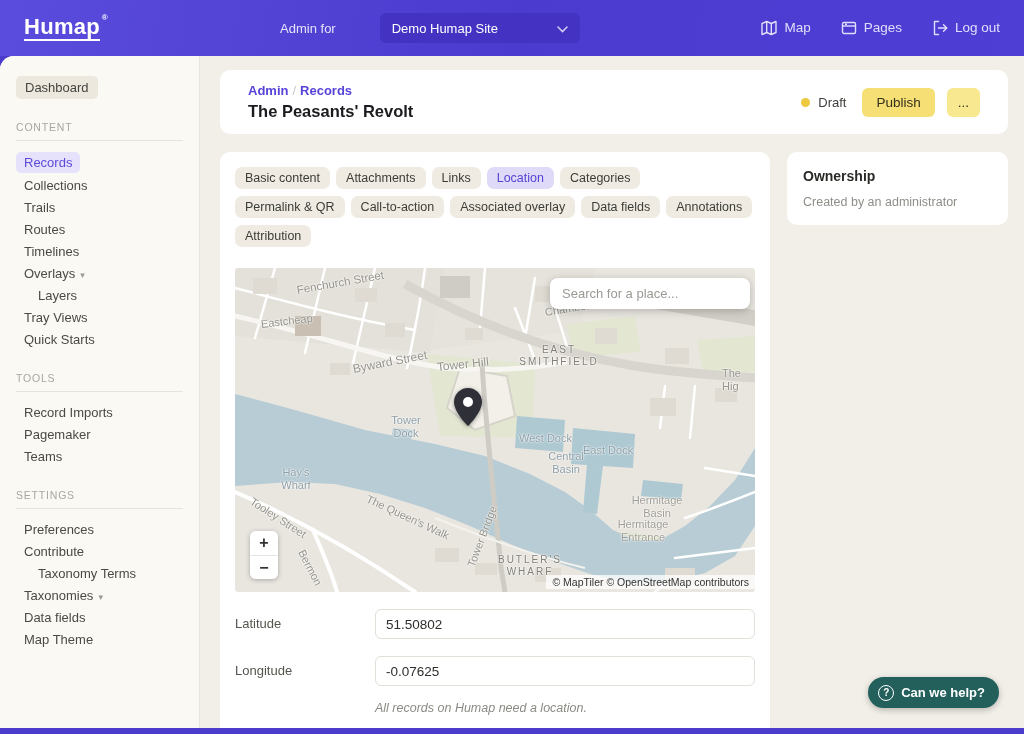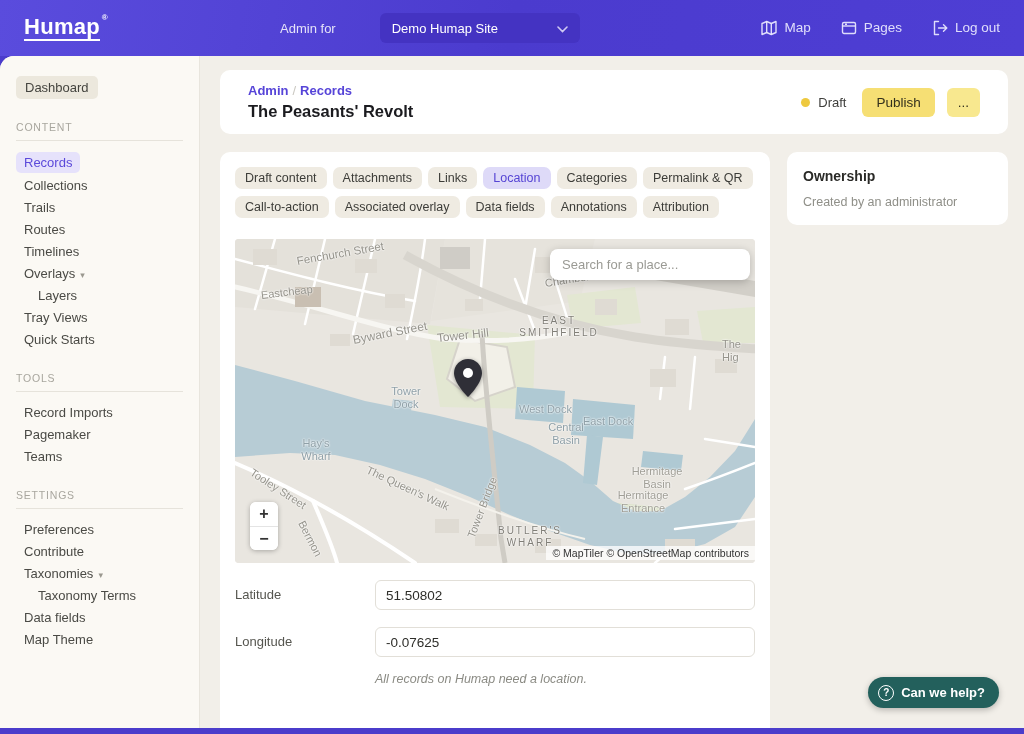--- a/index.html
+++ b/index.html
@@ -164,22 +164,22 @@
     <div class="side-section-title">TOOLS</div>
     <hr class="side-hr">
     <span class="side-item">Record Imports</span>
     <span class="side-item">Pagemaker</span>
     <span class="side-item">Teams</span>
 
     <div class="side-section-title">SETTINGS</div>
     <hr class="side-hr">
     <span class="side-item">Preferences</span>
     <span class="side-item">Contribute</span>
+    <span class="side-item indent">Taxonomy Terms</span>
     <span class="side-item"><span>Taxonomies</span><span class="caret">▾</span></span>
-    <span class="side-item indent">Taxonomy Terms</span>
     <span class="side-item">Data fields</span>
     <span class="side-item">Map Theme</span>
   </div>
 
   <div class="main">
 
     <div class="card title-card">
       <div>
         <div class="crumbs">
           <a>Admin</a><span class="sep">/</span><a>Records</a>
@@ -191,21 +191,21 @@
         <span class="status-label">Draft</span>
         <button class="btn-yellow">Publish</button>
         <button class="btn-yellow btn-more">...</button>
       </div>
     </div>
 
     <div class="cards-row">
 
       <div class="card left-card">
         <div class="tabs">
-          <span class="tab">Draft content</span>
+          <span class="tab">Basic content</span>
           <span class="tab">Attachments</span>
           <span class="tab">Links</span>
           <span class="tab active">Location</span>
           <span class="tab">Categories</span>
           <span class="tab">Permalink &amp; QR</span>
           <span class="tab">Call-to-action</span>
           <span class="tab">Associated overlay</span>
           <span class="tab">Data fields</span>
           <span class="tab">Annotations</span>
           <span class="tab">Attribution</span>
@@ -293,21 +293,21 @@
 SMITHFIELD</span>
           <span class="map-label rot" style="left:118px; top:94px; transform:rotate(-11deg); font-size:12px;">Byward Street</span>
           <span class="map-label rot" style="left:202px; top:92px; transform:rotate(-6deg); font-size:12px;">Tower Hill</span>
           <span class="map-label" style="left:487px; top:99px;">The Hig</span>
           <span class="map-label water center" style="left:148px; top:146px; width:46px;">Tower
 Dock</span>
           <span class="map-label water" style="left:284px; top:164px;">West Dock</span>
           <span class="map-label water center" style="left:306px; top:182px; width:50px;">Central
 Basin</span>
           <span class="map-label water" style="left:348px; top:176px;">East Dock</span>
-          <span class="map-label water center" style="left:56px; top:198px; width:50px;">Hay's
+          <span class="map-label water center" style="left:36px; top:198px; width:50px;">Hay's
 Wharf</span>
           <span class="map-label rot" style="left:16px; top:226px; transform:rotate(33deg);">Tooley Street</span>
           <span class="map-label rot" style="left:132px; top:224px; transform:rotate(25deg);">The Queen's Walk</span>
           <span class="map-label rot" style="left:236px; top:292px; transform:rotate(-69deg);">Tower Bridge</span>
           <span class="map-label rot" style="left:66px; top:276px; transform:rotate(63deg);">Bermon</span>
           <span class="map-label caps center" style="left:258px; top:286px; width:74px;">BUTLER'S
 WHARF</span>
           <span class="map-label area center" style="left:390px; top:226px; width:64px;">Hermitage
 Basin</span>
           <span class="map-label area center" style="left:376px; top:250px; width:64px;">Hermitage

